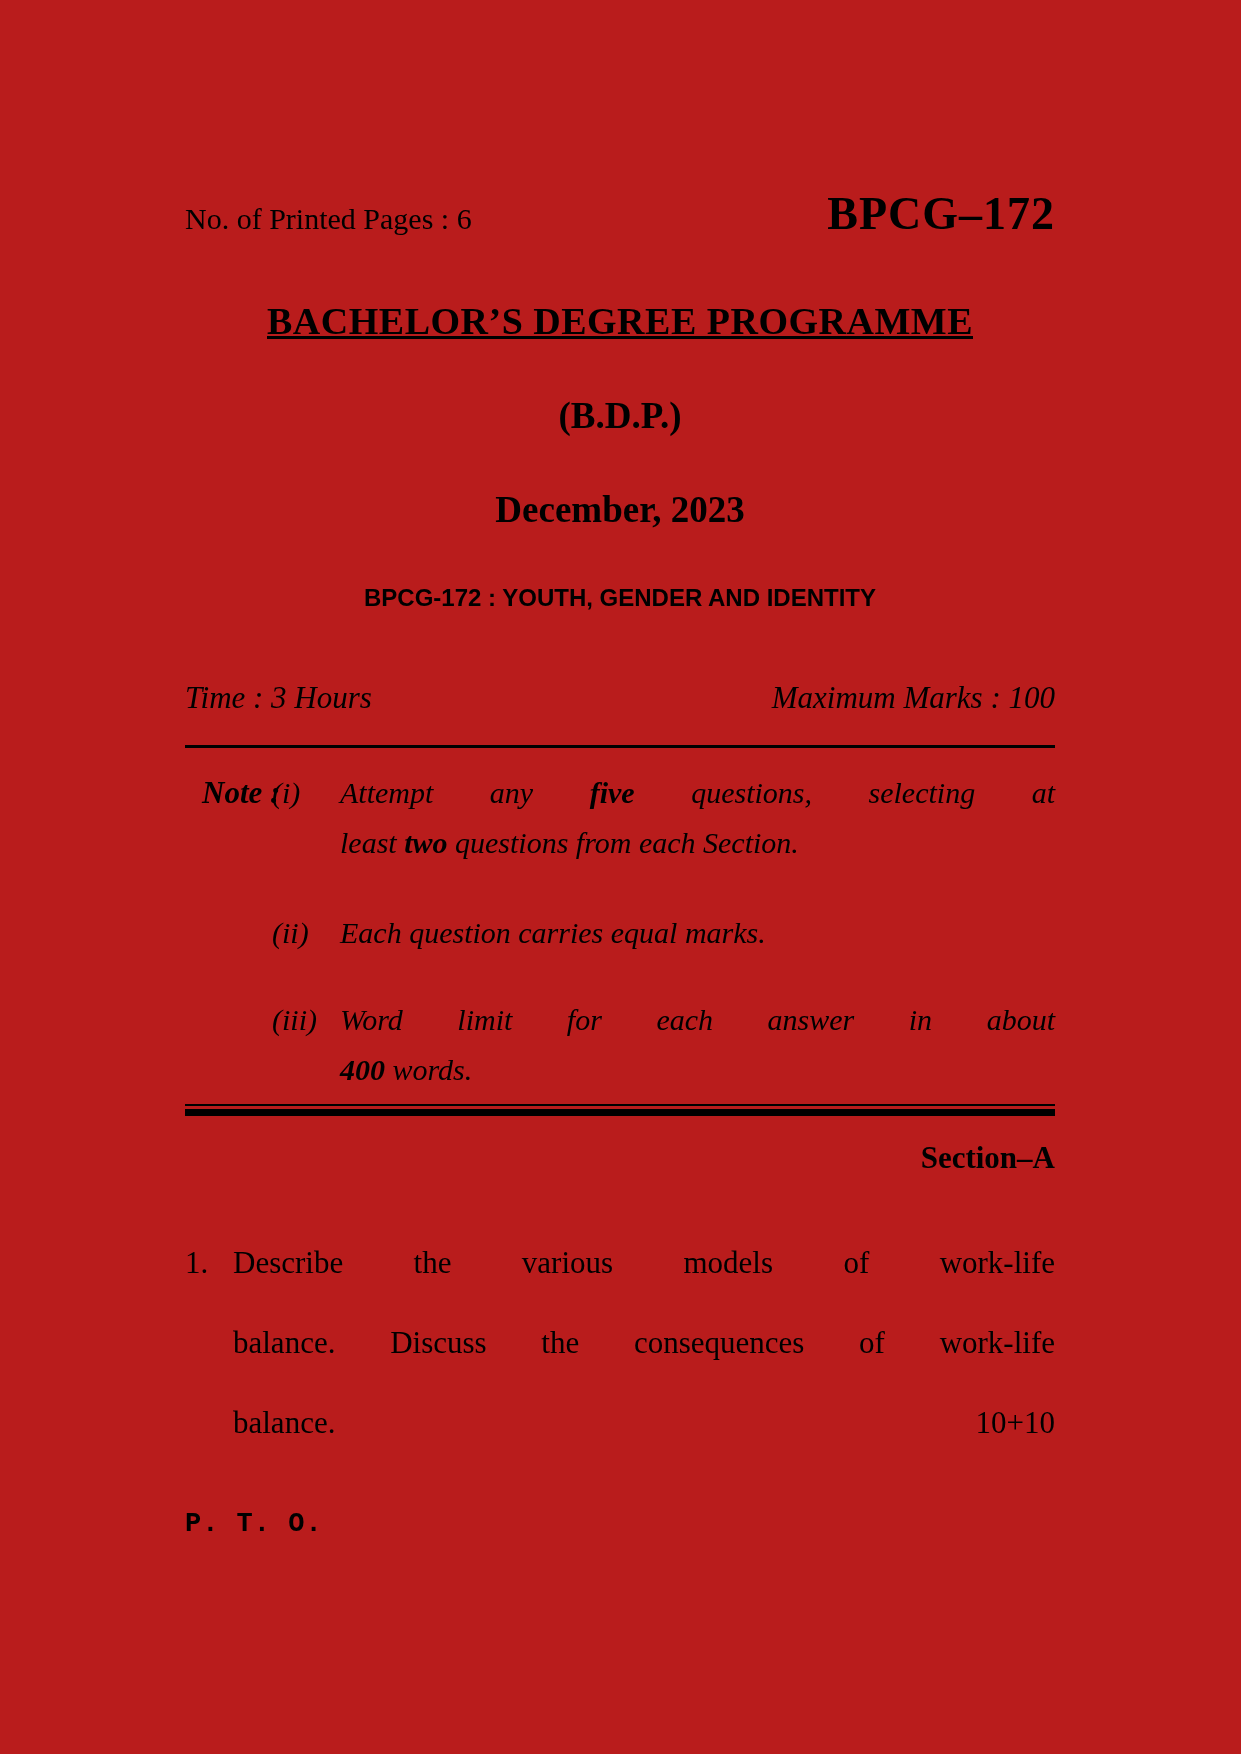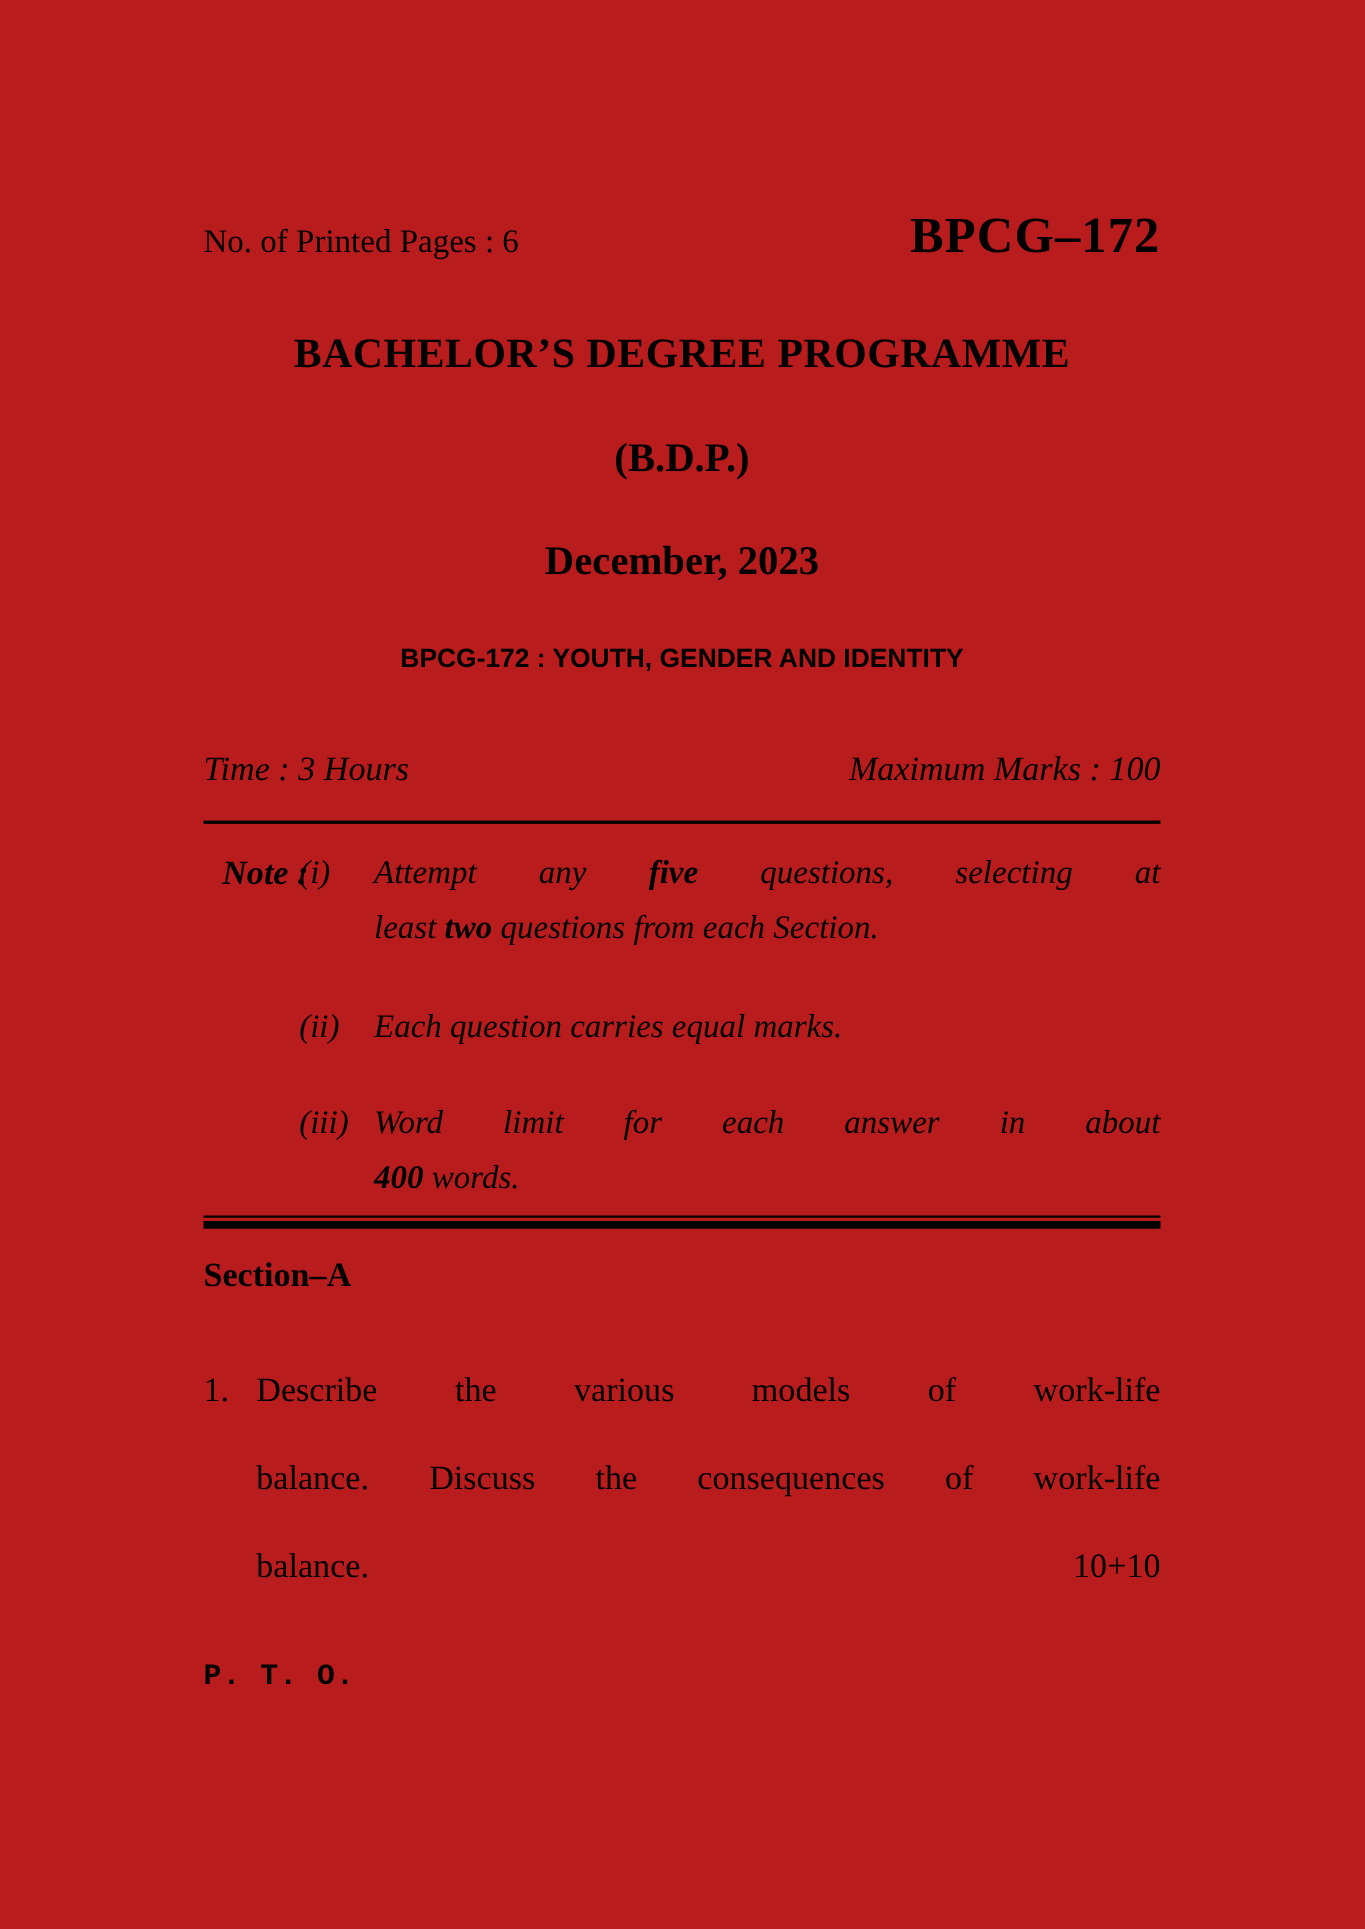--- a/index.html
+++ b/index.html
@@ -29,20 +29,21 @@
     line-height: 48px;
     font-weight: bold;
     letter-spacing: 1px;
   }
   
   .title-programme {
     margin-top: 60px;
     font-size: 38px; font-weight: bold;
     text-align: center; line-height: 44px;
     letter-spacing: 0.5px;
+    text-decoration: underline;
   }
   .title-bdp {
     margin-top: 51px;
     font-size: 37px; font-weight: bold;
     text-align: center; line-height: 44px;
   }
   .title-exam {
     margin-top: 61px;
     font-size: 37px; font-weight: bold;
     text-align: center; line-height: 44px;
@@ -96,21 +97,21 @@
   .note-line {
     font-style: italic;
     font-size: 30px; line-height: 50px;
   }
   .seg-bold { font-weight: bold; }
   .justify { text-align: justify; text-align-last: justify; }
   
   .section-title {
     margin-top: 20px;
     font-size: 31px; font-weight: bold;
-    text-align: left; line-height: 44px;
+    text-align: right; line-height: 44px;
   }
   
   .question { margin-top: 43px; position: relative; padding-left: 48px; }
   .q-num {
     position: absolute; left: 0; top: 0;
     font-size: 31px; line-height: 80px;
   }
   .q-line { font-size: 31px; line-height: 80px; }
   .q-line-last {
     display: flex;

